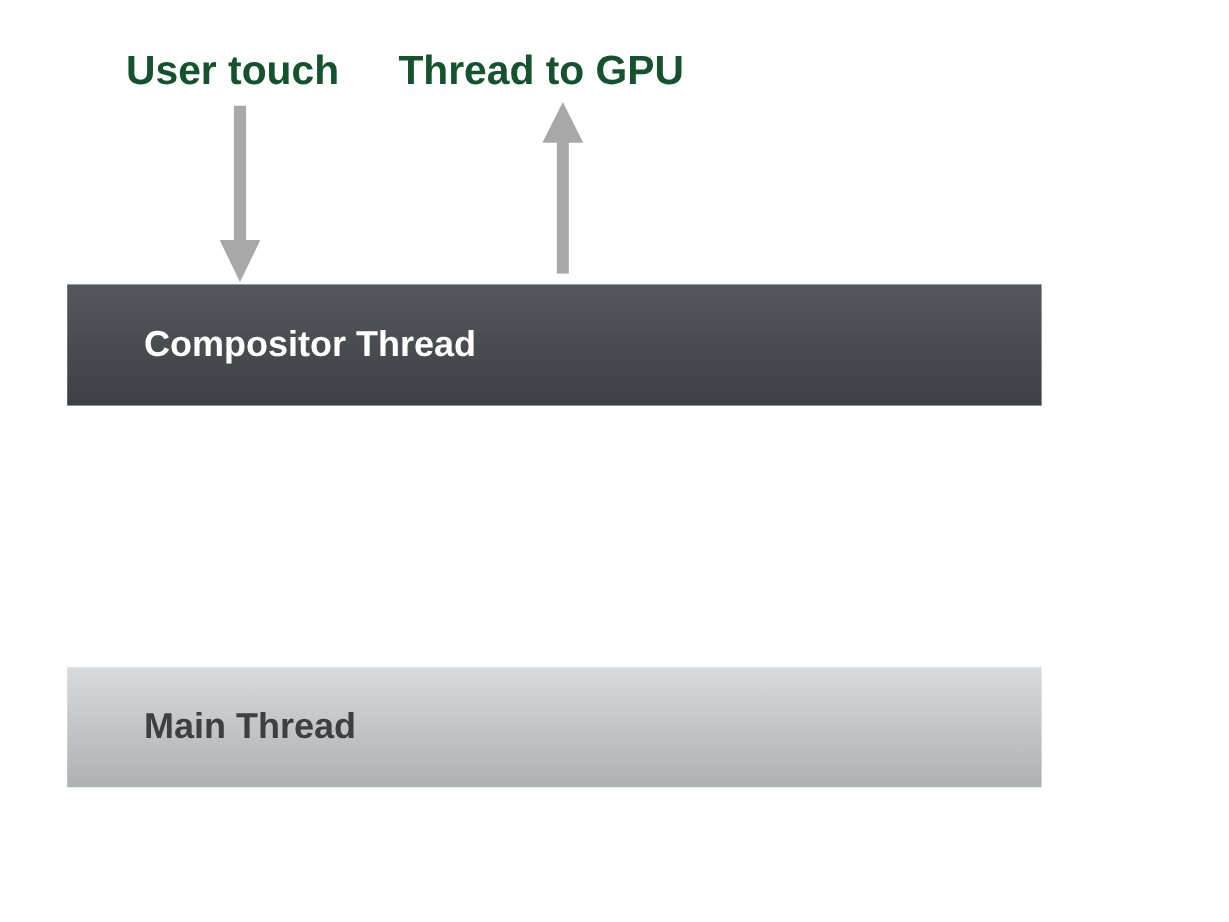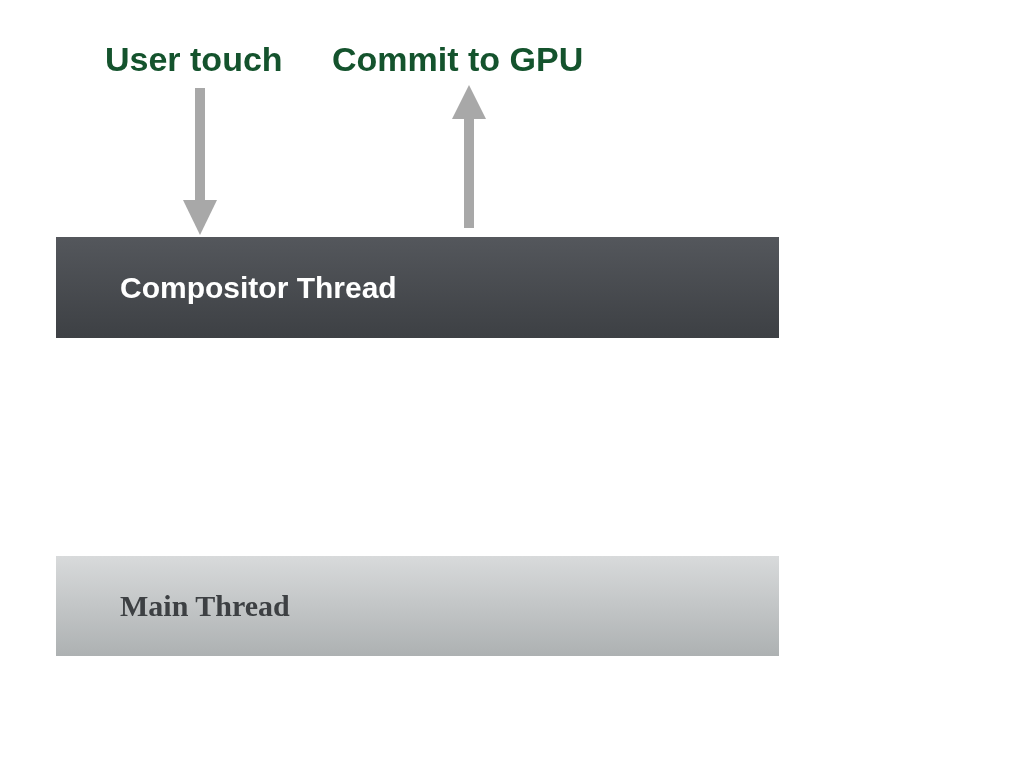--- a/index.html
+++ b/index.html
@@ -24,51 +24,51 @@
     white-space: nowrap;
   }
   #label-user-touch { left: 105px; }
   #label-commit-gpu { left: 332px; }
   .arrow-svg { position: absolute; display: block; }
   #arrow-down { left: 182px; top: 88px; }
   #arrow-up   { left: 451px; top: 84px; }
   .thread-bar {
     position: absolute;
     left: 56px;
-    width: 723px;
+    width: 812px;
     display: flex;
     align-items: center;
   }
   .thread-bar .bar-label {
     font-size: 30px;
     font-weight: bold;
     padding-left: 64px;
     white-space: nowrap;
   }
   #bar-compositor {
     top: 237px;
     height: 101px;
     background: linear-gradient(to bottom, #54575c 0%, #3d4044 100%);
   }
   #bar-compositor .bar-label { color: #ffffff; }
   #bar-main {
     top: 556px;
     height: 100px;
     background: linear-gradient(to bottom, #d8dadb 0%, #adb1b2 100%);
   }
-  #bar-main .bar-label { color: #3d4043; font-family: Liberation Serif, serif; }
+  #bar-main .bar-label { color: #3d4043; }
 </style>
 </head>
 <body>
 
 <div class="canvas">
 
   <div class="annotation-label" id="label-user-touch">User touch</div>
 
-  <div class="annotation-label" id="label-commit-gpu">Commit to GPU</div>
+  <div class="annotation-label" id="label-commit-gpu">Thread to GPU</div>
 
   <svg class="arrow-svg" id="arrow-down" width="36" height="148" viewBox="0 0 36 148">
     <rect x="13" y="0" width="10" height="116" fill="#a8a8a8"></rect>
     <polygon points="1,112 35,112 18,147" fill="#a8a8a8"></polygon>
   </svg>
 
   <svg class="arrow-svg" id="arrow-up" width="36" height="145" viewBox="0 0 36 145">
     <polygon points="18,1 1,35 35,35" fill="#a8a8a8"></polygon>
     <rect x="13" y="31" width="10" height="113" fill="#a8a8a8"></rect>
   </svg>

